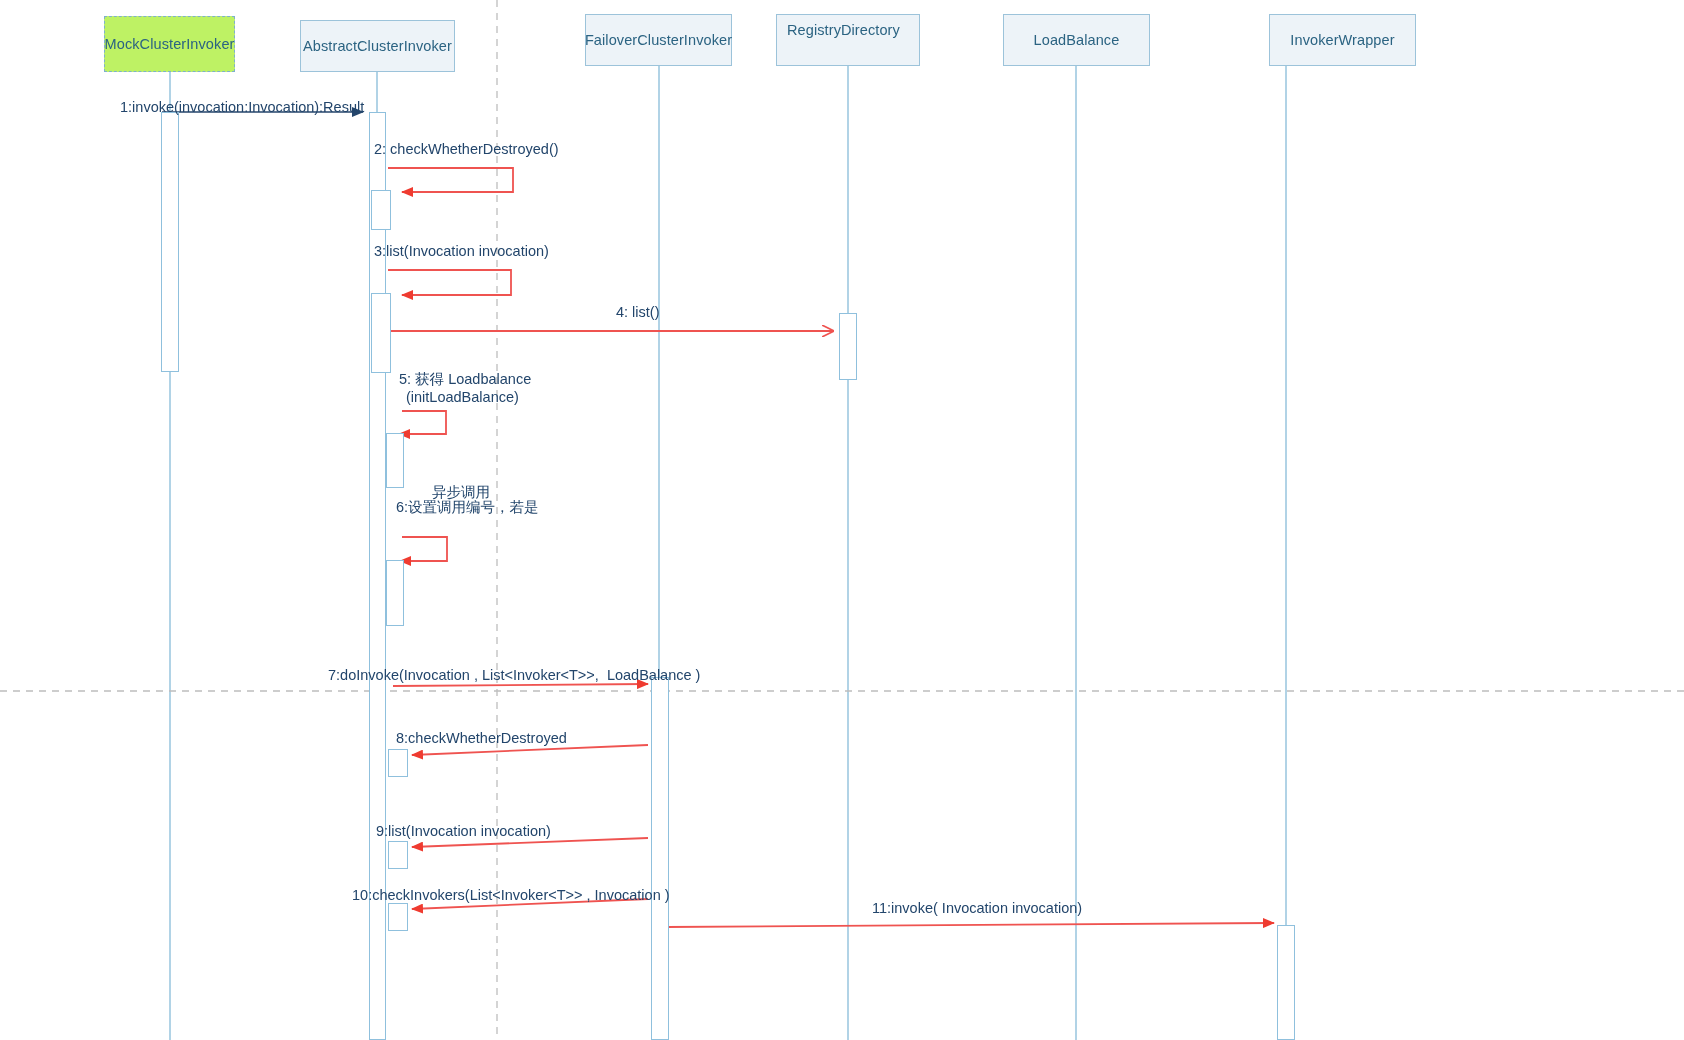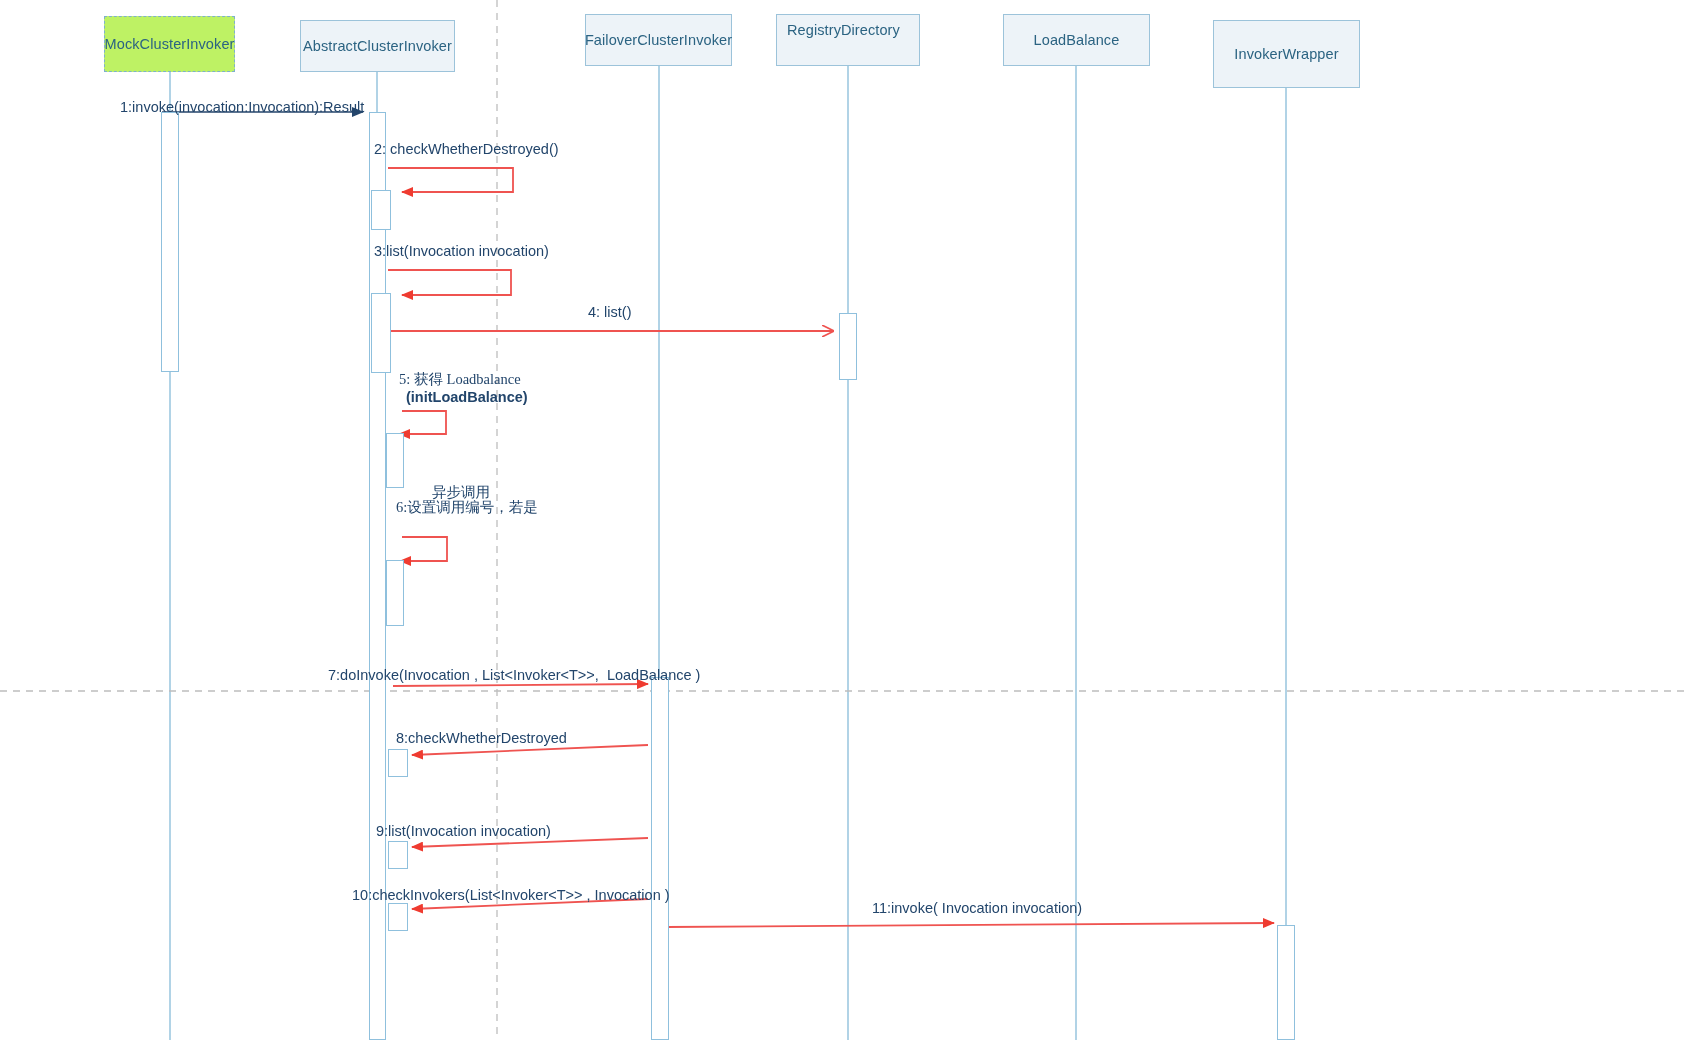--- a/index.html
+++ b/index.html
@@ -49,21 +49,21 @@
     white-space: nowrap;
   }
   .msg-label {
     position: absolute;
     color: #22456b;
     font-size: 14.5px;
     white-space: pre;
     line-height: 18px;
   }
   .msg-label.cn {
-    font-family: Liberation Serif, serif;
+    font-family: Liberation Sans, sans-serif;
   }
   .activation {
     position: absolute;
     box-sizing: border-box;
     background: #ffffff;
     border: 1px solid #8fc0dd;
   }
 </style>
 </head>
 <body>
@@ -159,21 +159,21 @@
   </div>
 
   <div class="participant-box" style="left:1003px;top:14px;width:147px;height:52px;">
     <span class="participant-label">LoadBalance</span>
   </div>
 
   <div class="participant-box topleft" style="left:776px;top:14px;width:144px;height:52px;">
     <span class="participant-label">RegistryDirectory</span>
   </div>
 
-  <div class="participant-box" style="left:1213px;top:14px;width:147px;height:68px;margin-top:6px;">
+  <div class="participant-box" style="left:1269px;top:14px;width:147px;height:52px;">
     <span class="participant-label">InvokerWrapper</span>
   </div>
 
   <div class="activation" style="left:161px;top:112px;width:18px;height:260px;"></div>
   <div class="activation" style="left:369px;top:112px;width:17px;height:928px;"></div>
   <div class="activation" style="left:371px;top:190px;width:20px;height:40px;"></div>
   <div class="activation" style="left:371px;top:293px;width:20px;height:80px;"></div>
   <div class="activation" style="left:386px;top:433px;width:18px;height:55px;"></div>
   <div class="activation" style="left:386px;top:560px;width:18px;height:66px;"></div>
   <div class="activation" style="left:388px;top:749px;width:20px;height:28px;"></div>
@@ -182,24 +182,24 @@
   <div class="activation" style="left:839px;top:313px;width:18px;height:67px;"></div>
   <div class="activation" style="left:651px;top:677px;width:18px;height:363px;"></div>
   <div class="activation" style="left:1277px;top:925px;width:18px;height:115px;"></div>
 
   <div class="msg-label" style="left:120px;top:98px;">1:invoke(invocation:Invocation):Result</div>
 
   <div class="msg-label" style="left:374px;top:140px;">2: checkWhetherDestroyed()</div>
 
   <div class="msg-label" style="left:374px;top:242px;">3:list(Invocation invocation)</div>
 
-  <div class="msg-label" style="left:588px;top:303px;text-align:center;">4: list()</div>
+  <div class="msg-label" style="left:616px;top:303px;text-align:center;">4: list()</div>
 
   <div class="msg-label cn" style="left:399px;top:370px;">5: 获得 Loadbalance</div>
-  <div class="msg-label" style="left:406px;top:388px;font-weight:bold;">(initLoadBalance)</div>
+  <div class="msg-label" style="left:406px;top:388px;">(initLoadBalance)</div>
 
   <div class="msg-label cn" style="left:396px;top:498px;">6:设置调用编号，若是</div>
   <div class="msg-label cn" style="left:432px;top:483px;">异步调用</div>
 
   <div class="msg-label" style="left:328px;top:666px;">7:doInvoke(Invocation , List&lt;Invoker&lt;T&gt;&gt;,  LoadBalance )</div>
 
   <div class="msg-label" style="left:396px;top:729px;">8:checkWhetherDestroyed</div>
 
   <div class="msg-label" style="left:376px;top:822px;">9:list(Invocation invocation)</div>
 

